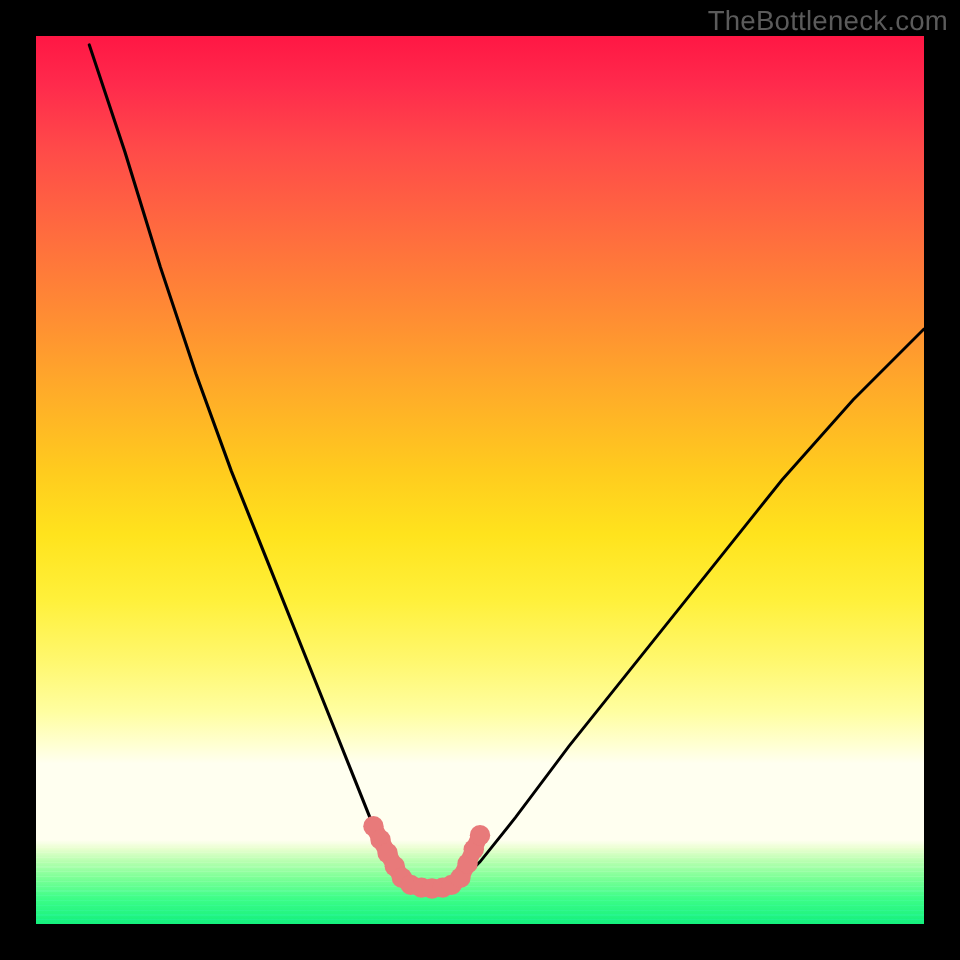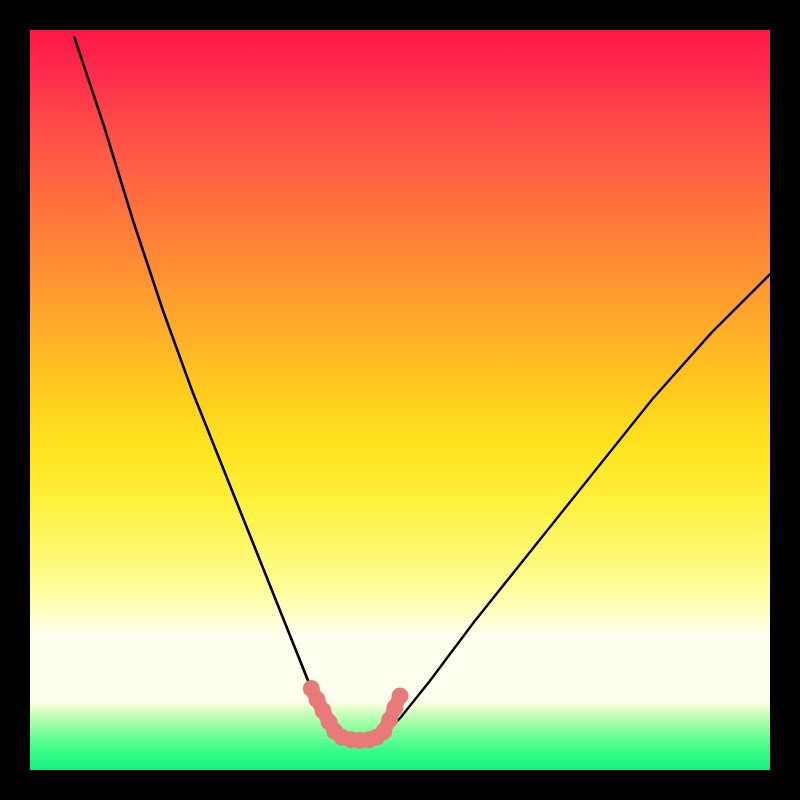--- a/index.html
+++ b/index.html
@@ -97,20 +97,21 @@
     letter-spacing: 0.2px;
     font-weight: 400;
     user-select: none;
   }
 </style>
 </head>
 <body>
 
 <div class="stage">
 
+  <div class="watermark">TheBottleneck.com</div>
 
   <div class="plot-area">
     <div class="gradient"></div>
     <div class="green-band"></div>
     <div class="green-stripes"></div>
 
     <svg class="curve" viewBox="0 0 740 740">
       <path id="path-left" fill="none" stroke="#000" stroke-width="2.6" stroke-linecap="round" d="M44.4 7.4 L74.0 96.2 L103.6 192.4 L133.2 281.2 L162.8 362.6 L192.4 436.6 L222.0 510.6 L251.6 584.6 L266.4 621.6 L281.2 658.6 L296.0 688.2 L303.4 703.0"></path>
       <path id="path-right" fill="none" stroke="#000" stroke-width="2.4" stroke-linecap="round" d="M355.2 703.0 L370.0 688.2 L399.6 651.2 L444.0 592.0 L503.2 518.0 L562.4 444.0 L621.6 370.0 L680.8 303.4 L740.0 244.2"></path>
       <path id="path-floor" fill="none" stroke="#000" stroke-width="2.6" stroke-linecap="round" d="M303.4 703.0 L318.2 710.4 L333.0 710.4 L347.8 710.4 L355.2 703.0"></path>

